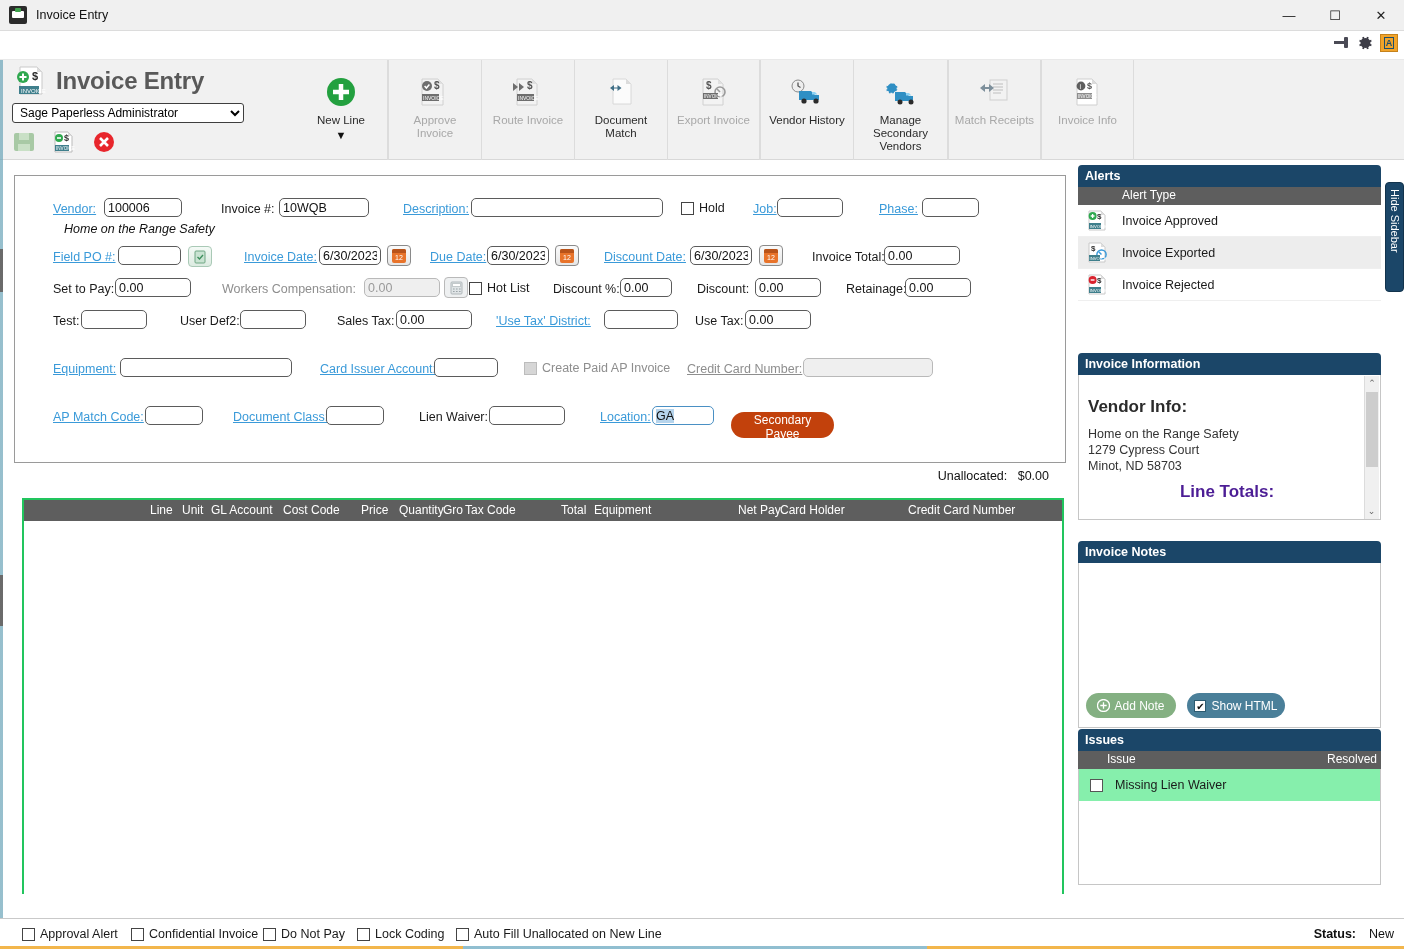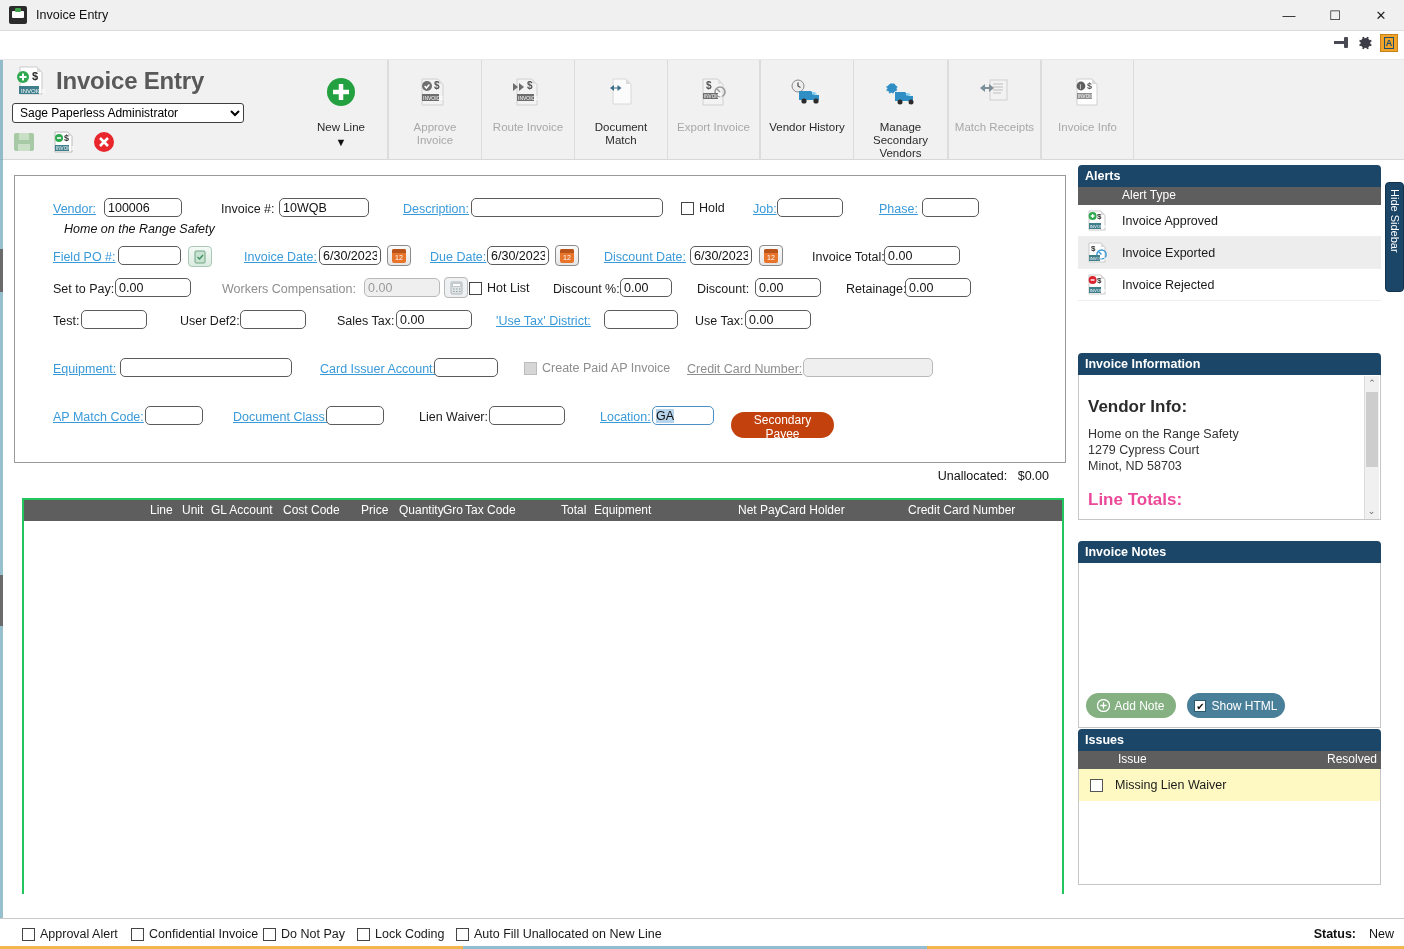--- a/index.html
+++ b/index.html
@@ -85,21 +85,21 @@
   .ribbon-tools{position:absolute;left:295px;top:0;height:100px;display:flex;}
   .rtool{
     width:93px;height:100px;position:relative;
     border-left:1px solid #dcdcdc;
     display:flex;flex-direction:column;align-items:center;
     padding-top:11px;cursor:pointer;
   }
   .rtool:first-child{border-left:none;}
   .rtool .glyph{height:42px;display:flex;align-items:center;justify-content:center;}
   .rtool .lbl{
-    font-size:11.5px;text-align:center;line-height:13px;color:#2b2b2b;margin-top:8px;
+    font-size:11.5px;text-align:center;line-height:13px;color:#2b2b2b;margin-top:1px;
   }
   .rtool.disabled .lbl{color:#a8a8a8;}
   .rtool.wide{width:95px;}
   .rtool .caret{font-size:11px;color:#111;margin-top:2px;}
   .sep-right{border-right:1px solid #dcdcdc;}
 
   
   #mainform{
     position:absolute;left:14px;top:175px;width:1052px;height:288px;
     background:#fff;border:1px solid #9a9a9a;
@@ -182,21 +182,21 @@
   }
   .listrow.alt{background:#ededed;}
   .listrow .ic{width:26px;height:22px;margin-left:9px;margin-right:9px;flex:none;}
   .info-body{
     background:#fff;border:1px solid #c6c6c6;border-top:none;height:145px;
     position:relative;overflow:hidden;
   }
   .info-inner{padding:22px 14px 0 9px;}
   .vendor-h{font-size:17px;font-weight:bold;color:#2b2b2b;margin:0 0 9px 0;}
   .vendor-l{font-size:12.5px;color:#333;line-height:16px;}
-  .line-h{font-size:17px;font-weight:bold;color:#ec4899;margin-top:16px;}
+  .line-h{font-size:17px;font-weight:bold;color:#4c1d95;margin-top:8px;text-align:center;}
   .vscroll{
     position:absolute;right:1px;top:1px;width:15px;height:143px;background:#f0f0f0;
     border-left:1px solid #dcdcdc;
   }
   .vscroll .arrow{height:15px;text-align:center;font-size:9px;color:#666;line-height:15px;cursor:pointer;}
   .vscroll .thumb{position:absolute;top:16px;left:1px;width:12px;height:75px;background:#cdcdcd;cursor:pointer;}
   .notes-body{background:#fff;border:1px solid #c6c6c6;border-top:none;height:165px;position:relative;}
   .addnote{
     position:absolute;left:7px;bottom:9px;width:90px;height:25px;border-radius:13px;
     background:#84b082;border:none;color:#fff;font-size:12px;display:flex;align-items:center;
@@ -206,21 +206,21 @@
     position:absolute;left:108px;bottom:9px;width:98px;height:25px;border-radius:13px;
     background:#4a7f99;border:none;color:#fff;font-size:12px;display:flex;align-items:center;
     justify-content:center;gap:5px;cursor:pointer;font-family:"Liberation Sans",sans-serif;
   }
   .showhtml .cbx{
     width:12px;height:12px;background:#fff;border:1px solid #2b5a70;color:#111;
     font-size:10px;line-height:11px;text-align:center;
   }
   .issues-body{background:#fff;border:1px solid #c6c6c6;border-top:none;height:116px;}
   .issrow{height:32px;display:flex;align-items:center;font-size:12.5px;background:#fff;cursor:pointer;}
-  .issrow.alt{background:#fef9c3;}
+  .issrow.alt{background:#86efac;}
   .issrow .box{width:13px;height:13px;border:1px solid #555;background:#fff;margin-left:11px;margin-right:12px;}
 
   
   #hidetab{
     position:absolute;left:1385px;top:182px;width:19px;height:110px;
     background:#1b4668;border-radius:4px;border:1px solid #12334c;
     color:#fff;cursor:pointer;
   }
   #hidetab span{
     display:block;writing-mode:vertical-rl;font-size:11px;
@@ -664,21 +664,21 @@
       <button class="showhtml">
         <span class="cbx">✔</span>
         <span>Show HTML</span>
       </button>
     </div>
   </div>
 
   <div class="panel" style="top:564px;">
     <div class="panel-hd">Issues</div>
     <div class="colhdr">
-      <span style="left:40px;">Issue</span>
+      <span style="left:29px;">Issue</span>
       <span style="right:4px;">Resolved</span>
     </div>
     <div class="issues-body">
       <div class="issrow alt">
         <span class="box"></span>
         <span>Missing Lien Waiver</span>
       </div>
     </div>
   </div>
 </div>

